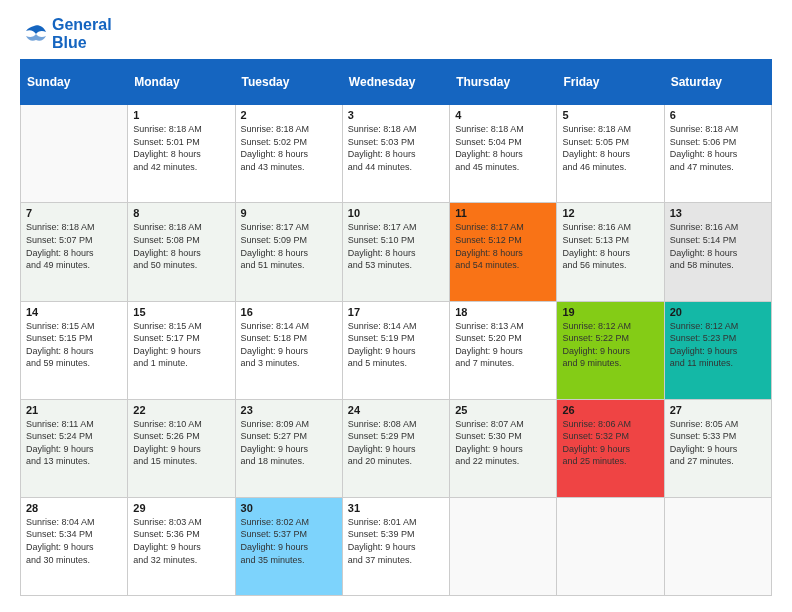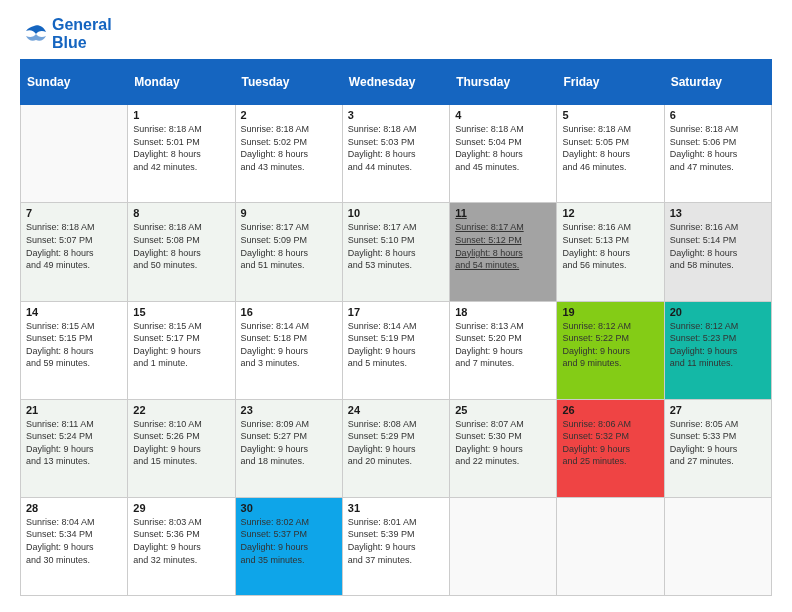--- a/index.html
+++ b/index.html
@@ -195,21 +195,21 @@
 Daylight: 8 hours
 and 51 minutes.</div>
           </td>
           <td style="background: rgb(240, 244, 240);">
             <span class="day-num">10</span>
             <div class="day-info" style="white-space: pre-line;">Sunrise: 8:17 AM
 Sunset: 5:10 PM
 Daylight: 8 hours
 and 53 minutes.</div>
           </td>
-          <td style="background: #a3a3a3; text-decoration: underline;">
+          <td style="background: #f97316;">
             <span class="day-num">11</span>
             <div class="day-info" style="white-space: pre-line;">Sunrise: 8:17 AM
 Sunset: 5:12 PM
 Daylight: 8 hours
 and 54 minutes.</div>
           </td>
           <td style="background: rgb(240, 244, 240);">
             <span class="day-num">12</span>
             <div class="day-info" style="white-space: pre-line;">Sunrise: 8:16 AM
 Sunset: 5:13 PM
@@ -334,21 +334,21 @@
 Daylight: 9 hours
 and 30 minutes.</div>
           </td>
           <td style="background: rgb(255, 255, 255);">
             <span class="day-num">29</span>
             <div class="day-info" style="white-space: pre-line;">Sunrise: 8:03 AM
 Sunset: 5:36 PM
 Daylight: 9 hours
 and 32 minutes.</div>
           </td>
-          <td style="background: #0ea5e9; margin-top: 28px;">
+          <td style="background: #7dd3fc; margin-top: 28px;">
             <span class="day-num">30</span>
             <div class="day-info" style="white-space: pre-line;">Sunrise: 8:02 AM
 Sunset: 5:37 PM
 Daylight: 9 hours
 and 35 minutes.</div>
           </td>
           <td style="background: rgb(255, 255, 255);">
             <span class="day-num">31</span>
             <div class="day-info" style="white-space: pre-line;">Sunrise: 8:01 AM
 Sunset: 5:39 PM

